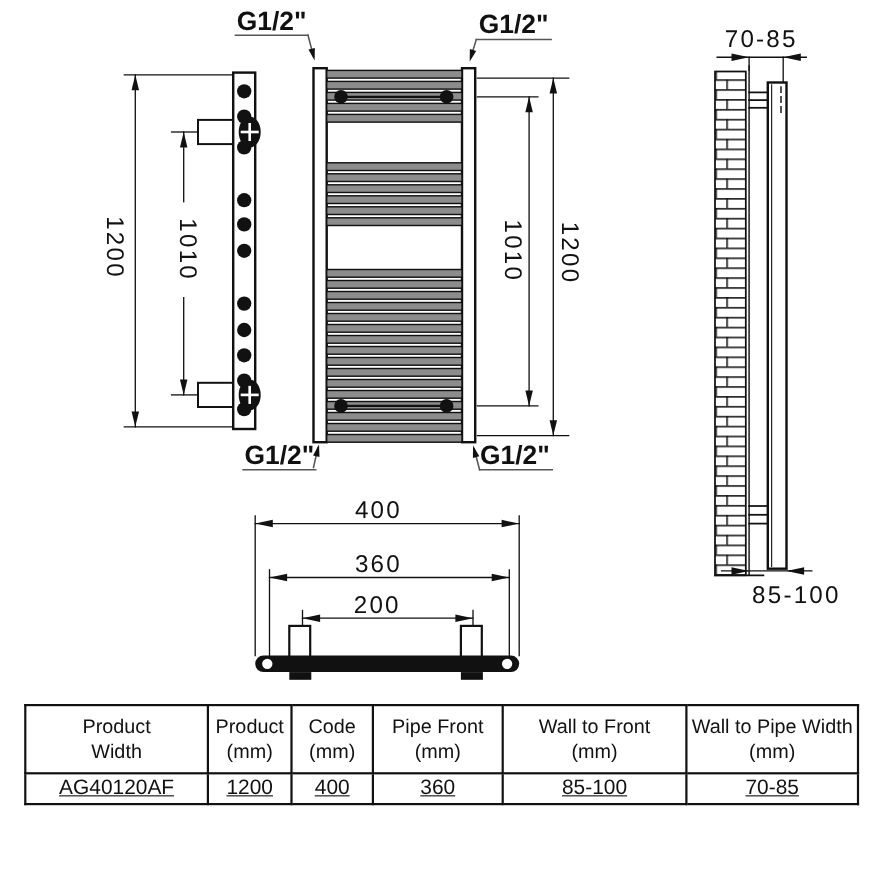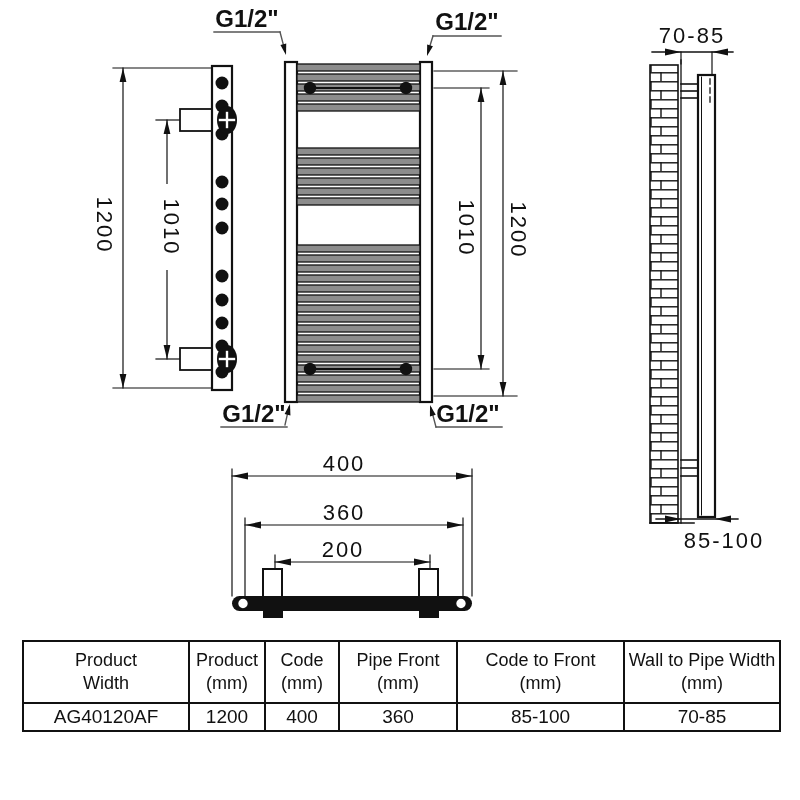--- a/index.html
+++ b/index.html
@@ -7,21 +7,21 @@
          font-family:"Liberation Sans", sans-serif;}
   #diagram{position:absolute;left:0;top:0;}
   .dimtext{font-size:22px;letter-spacing:2px;fill:#111;}
   .fittext{font-size:24px;font-weight:600;fill:#111;}
   .spec-table{position:absolute;left:22px;top:640px;width:757px;}
   .spec-table table{border-collapse:collapse;width:100%;table-layout:fixed;
       font-family:"Liberation Sans", sans-serif;color:#111;}
   .spec-table td,.spec-table th{border:2px solid #111;text-align:center;vertical-align:middle;
       padding:0;font-weight:400;}
   .spec-table thead th{height:60px;font-size:18px;line-height:1.3;}
-  .spec-table tbody td{height:26px;font-size:19px;}
+  .spec-table tbody td{height:26px;font-size:19px;text-decoration:underline;}
 </style>
 </head>
 <body>
 
 <div id="stage">
 
 <svg id="diagram" width="800" height="800" viewBox="0 0 800 800">
   <defs>
     <pattern id="brickPat" width="28" height="18" patternUnits="userSpaceOnUse">
       <rect width="28" height="18" fill="#ffffff"></rect>
@@ -244,21 +244,21 @@
             </th>
           <th>
             <div>Code</div>
               <div>(mm)</div>
             </th>
           <th>
             <div>Pipe Front</div>
               <div>(mm)</div>
             </th>
           <th>
-            <div>Code to Front</div>
+            <div>Wall to Front</div>
               <div>(mm)</div>
             </th>
           <th>
             <div>Wall to Pipe Width</div>
               <div>(mm)</div>
             </th>
         </tr>
       </thead>
       <tbody>
         <tr>

